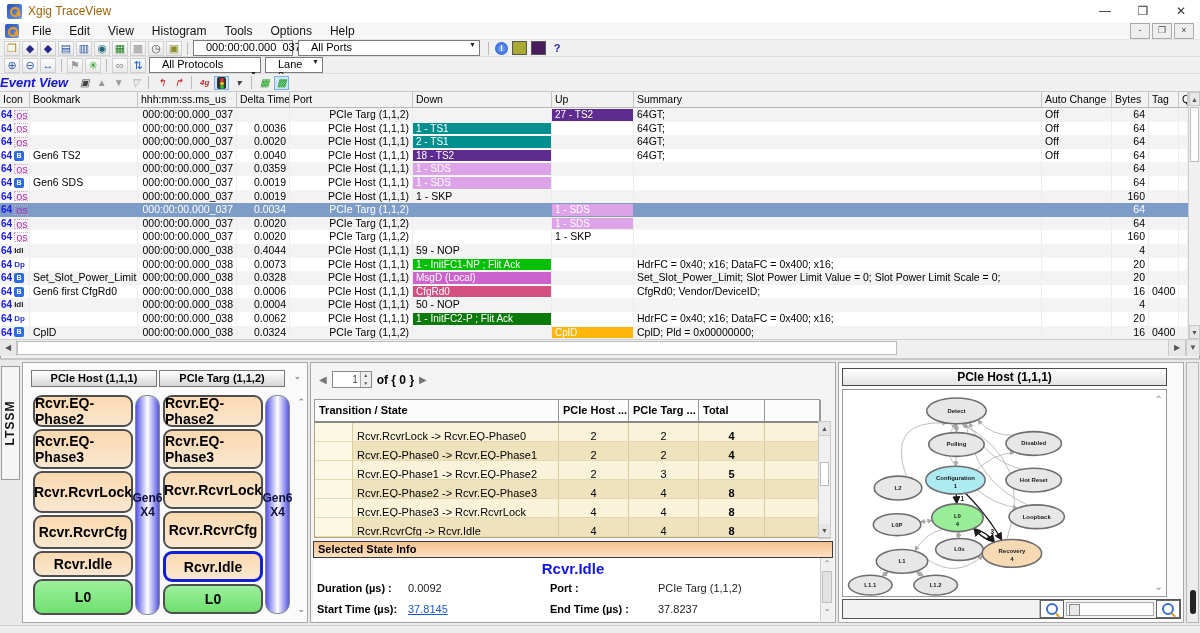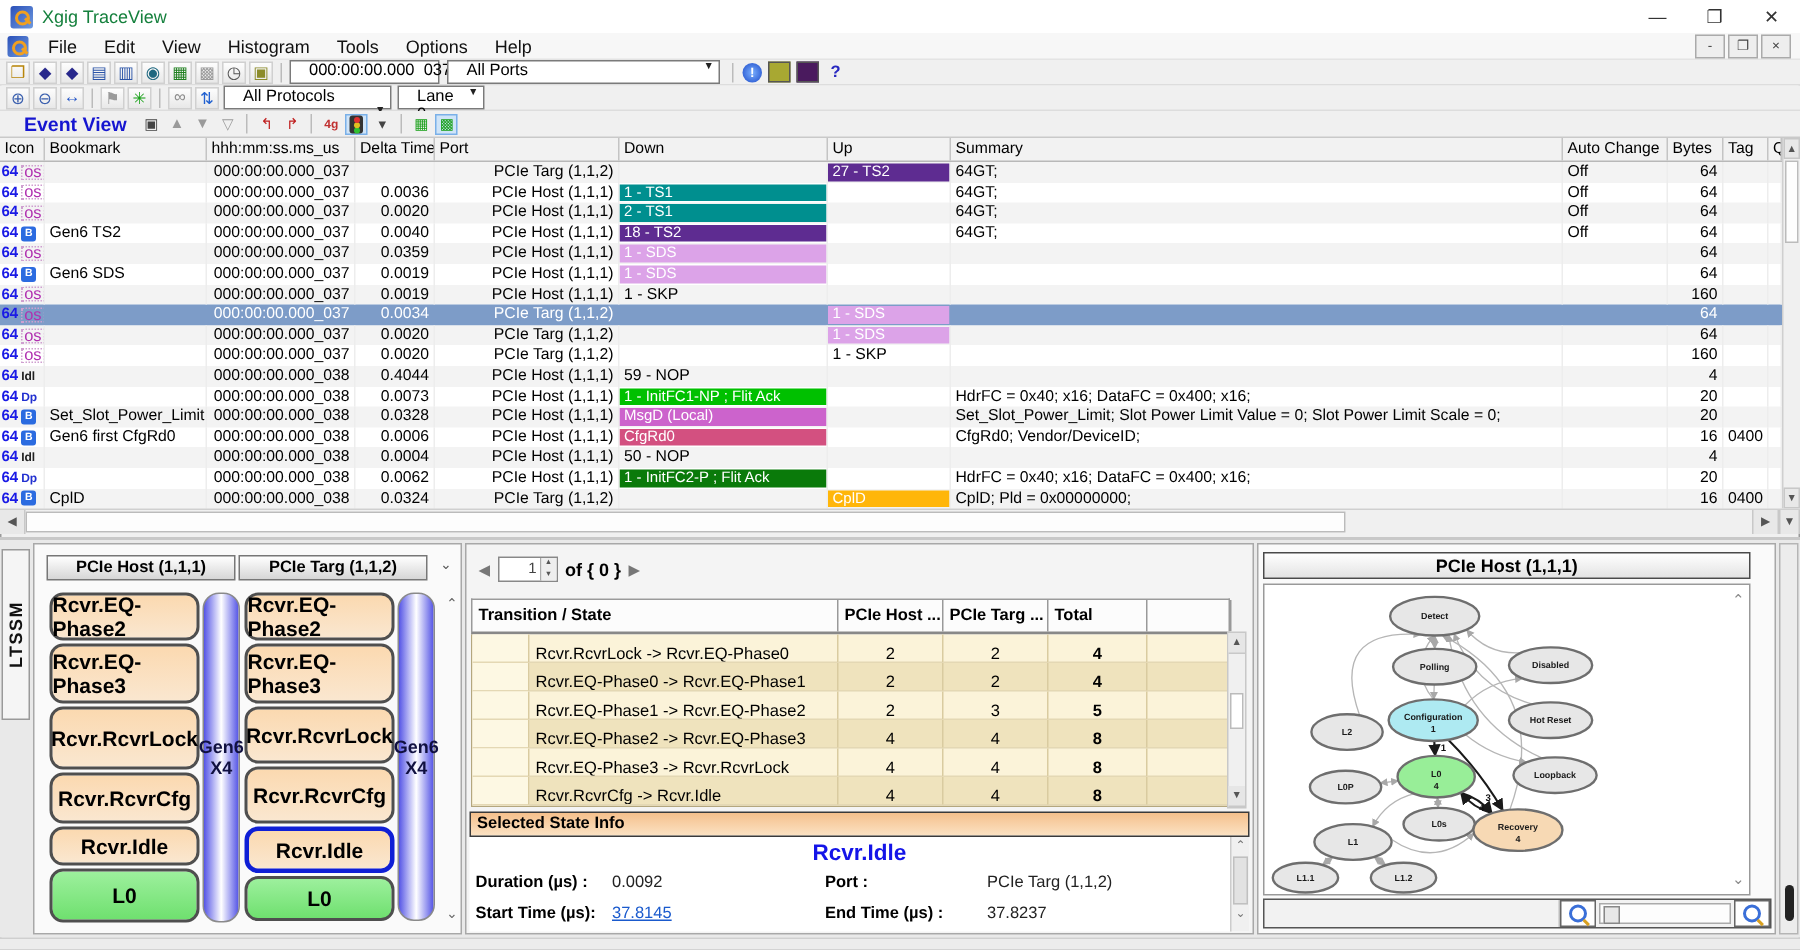--- a/index.html
+++ b/index.html
@@ -2,42 +2,42 @@
 <html><head>
 <meta charset="utf-8">
 <style>
   html,body{margin:0;padding:0;background:#d4d4d4;}
   #win{position:relative;width:1200px;height:633px;background:#f0f0f0;font-family:"Liberation Sans",sans-serif;overflow:hidden;box-shadow:inset 0 0 0 1px #9a9a9a;}
   
   .titlebar{position:absolute;top:0;left:0;width:1200px;height:22px;background:#ffffff;display:flex;align-items:center;gap:6px;padding-left:7px;box-sizing:border-box;}
   .appicon{width:15px;height:15px;border-radius:2px;background:linear-gradient(135deg,#2a50b8,#6f9ae0);position:relative;flex:0 0 auto;}
   .appicon:after{content:"";position:absolute;left:3px;top:3px;width:6px;height:6px;border:2px solid #f0a020;border-radius:50%;}
   .appicon:before{content:"";position:absolute;left:9px;top:9px;width:5px;height:2px;background:#f0a020;transform:rotate(45deg);}
-  .title{font-size:12px;color:#15803d;}
+  .title{font-size:12px;color:#a16207;}
   .wctrl{margin-left:auto;display:flex;height:22px;}
   .wctrl span{width:38px;text-align:center;line-height:22px;font-size:12px;color:#333;}
   
   .menubar{position:absolute;top:22px;left:0;width:1200px;height:18px;background:#f7f7f7;display:flex;align-items:center;font-size:12px;border-bottom:1px solid #e4e4e4;box-sizing:border-box;}
   .menubar .appicon{width:14px;height:14px;margin:0 4px 0 5px;}
   .mitem{padding:0 9px;color:#111;}
   .mdictrl{margin-left:auto;display:flex;gap:2px;margin-right:6px;}
   .mdictrl span{width:18px;height:14px;background:#eee;border:1px solid #aaa;font-size:9px;line-height:13px;text-align:center;color:#444;}
   
   .toolbar{position:absolute;left:0;width:1200px;height:17px;background:#f0f0f0;display:flex;align-items:center;border-bottom:1px solid #dddddd;box-sizing:border-box;padding-left:3px;}
   #tb1{top:40px;} #tb2{top:57px;}
   .ticon{width:16px;height:15px;display:inline-flex;align-items:center;justify-content:center;font-size:11px;margin:0 1px;background:linear-gradient(#fdfdfd,#e8e8e8);border:1px solid #d0d0d0;box-sizing:border-box;}
   .ticon.flat{background:none;border-color:transparent;}
   .tsep{width:1px;height:13px;background:#bbb;margin:0 4px;}
   .combo{display:inline-flex;align-items:flex-start;height:16px;background:#fff;border:1px solid #7a7a7a;font-size:11px;padding-left:12px;box-sizing:border-box;color:#000;}
   .combo .arr{margin-left:auto;font-size:7px;color:#222;padding:0 3px;}
   .time{white-space:pre;}
   .infoicon{width:13px;height:13px;border-radius:50%;background:radial-gradient(#7ab0ff,#1a48c8);color:#fff;font-size:9px;font-weight:bold;display:inline-flex;align-items:center;justify-content:center;margin:0 2px;}
   .sqicon{width:13px;height:12px;display:inline-block;margin:0 2px;border:1px solid #555;}
   
-  .evbar{position:absolute;top:74px;left:0;width:1200px;height:18px;background:#f0f0f0;border-bottom:1px solid #c9c9c9;display:flex;align-items:center;box-sizing:border-box;padding-left:16px;}
+  .evbar{position:absolute;top:74px;left:0;width:1200px;height:18px;background:#f0f0f0;border-bottom:1px solid #c9c9c9;display:flex;align-items:center;box-sizing:border-box;padding-left:0;font-style:italic;}
   .evtitle{color:#1515d0;font-weight:bold;font-size:13px;margin-right:8px;}
   .eicon{width:15px;height:14px;display:inline-flex;align-items:center;justify-content:center;font-size:10px;margin:0 1px;box-sizing:border-box;border:1px solid transparent;}
   .eicon.pressed{border:1px solid #7ab0e8;background:#cfe4f8;}
   .tl{width:9px;height:12px;background:#333;border-radius:2px;display:inline-block;position:relative;}
   .tl:before{content:"";position:absolute;left:2.5px;top:1px;width:4px;height:4px;border-radius:50%;background:#e03030;box-shadow:0 3.5px 0 #e0c020,0 7px 0 #30c030;}
   
   #mtable{position:absolute;top:92px;left:0;width:1200px;height:264px;background:#fff;}
   .mrow{display:grid;grid-template-columns:30px 108px 99px 53px 123px 139px 82px 408px 70px 37px 30px 9px;width:1188px;height:13.6px;font-size:10.5px;line-height:13.6px;}
   .mhead{height:15px;line-height:15px;background:#f2f2f2;border-bottom:1px solid #b8b8b8;color:#000;}
   .mhead .mc{border-right:1px solid #c4c4c4;padding:0 3px;overflow:hidden;white-space:nowrap;}

